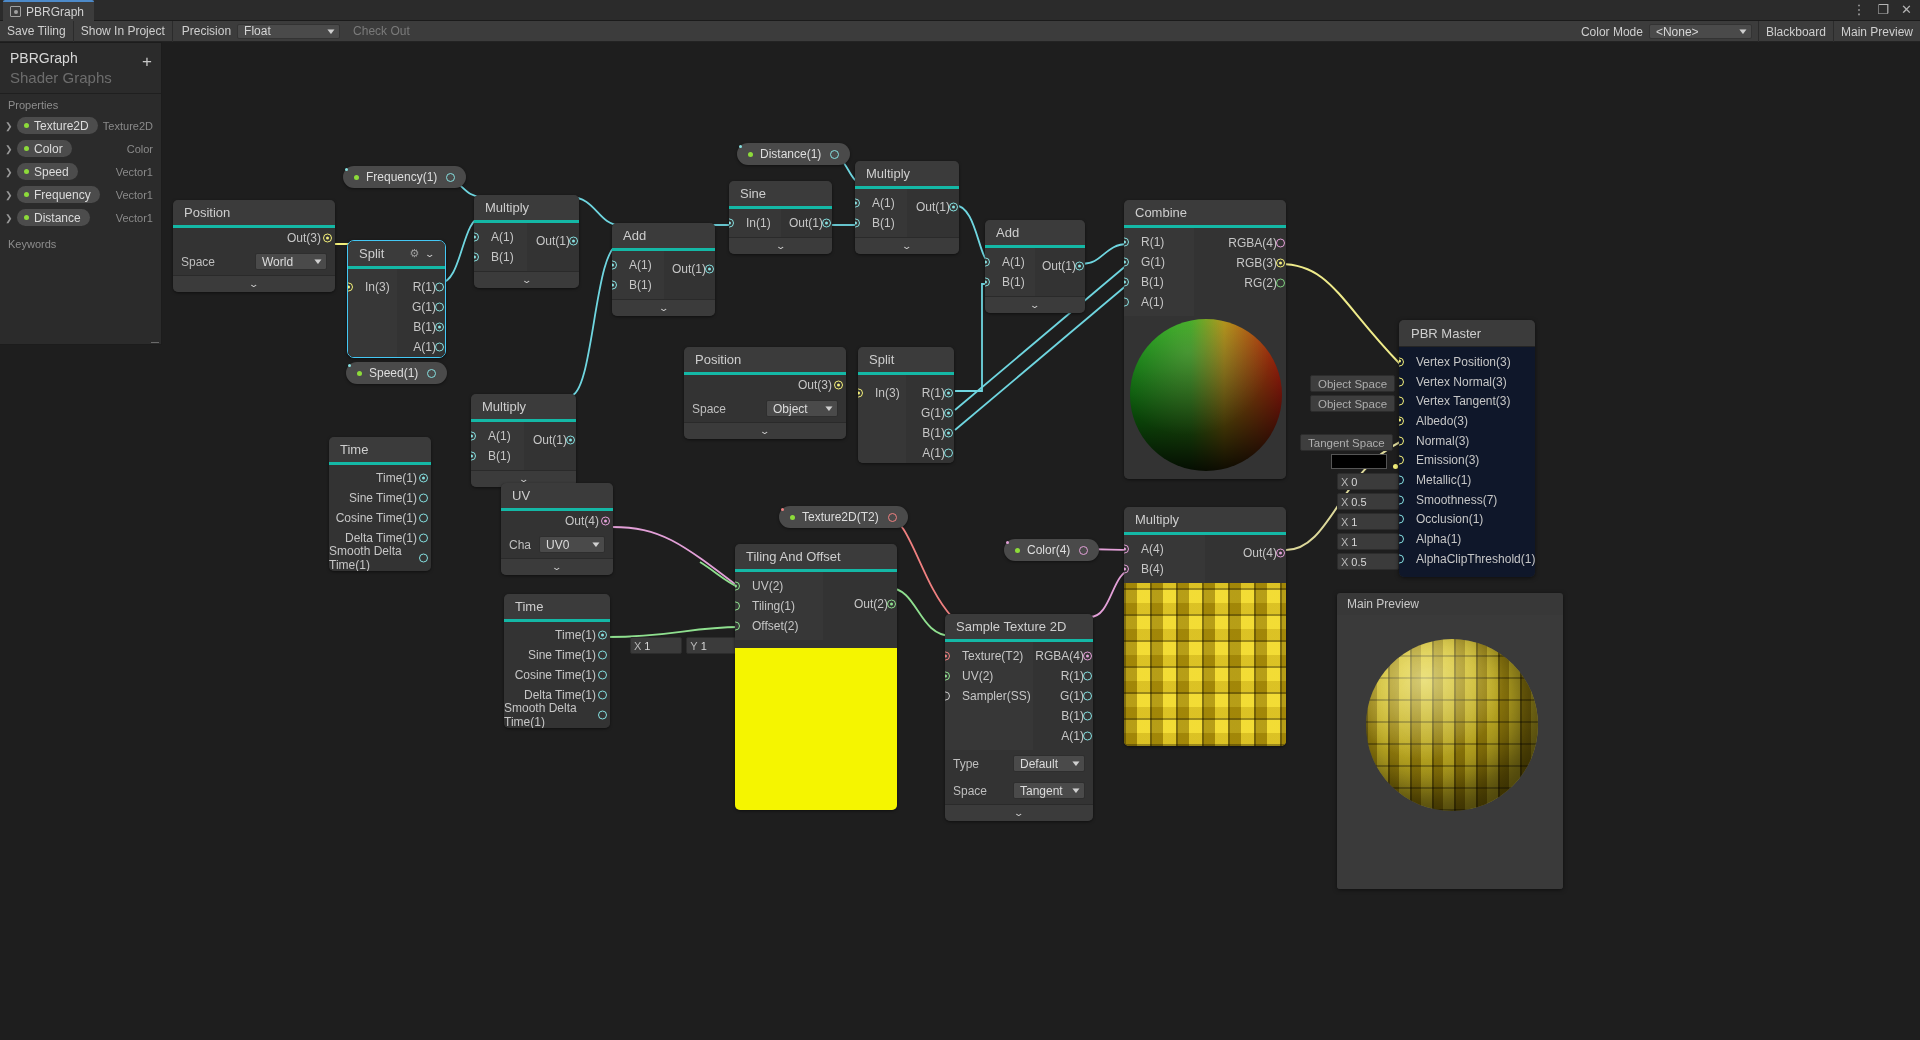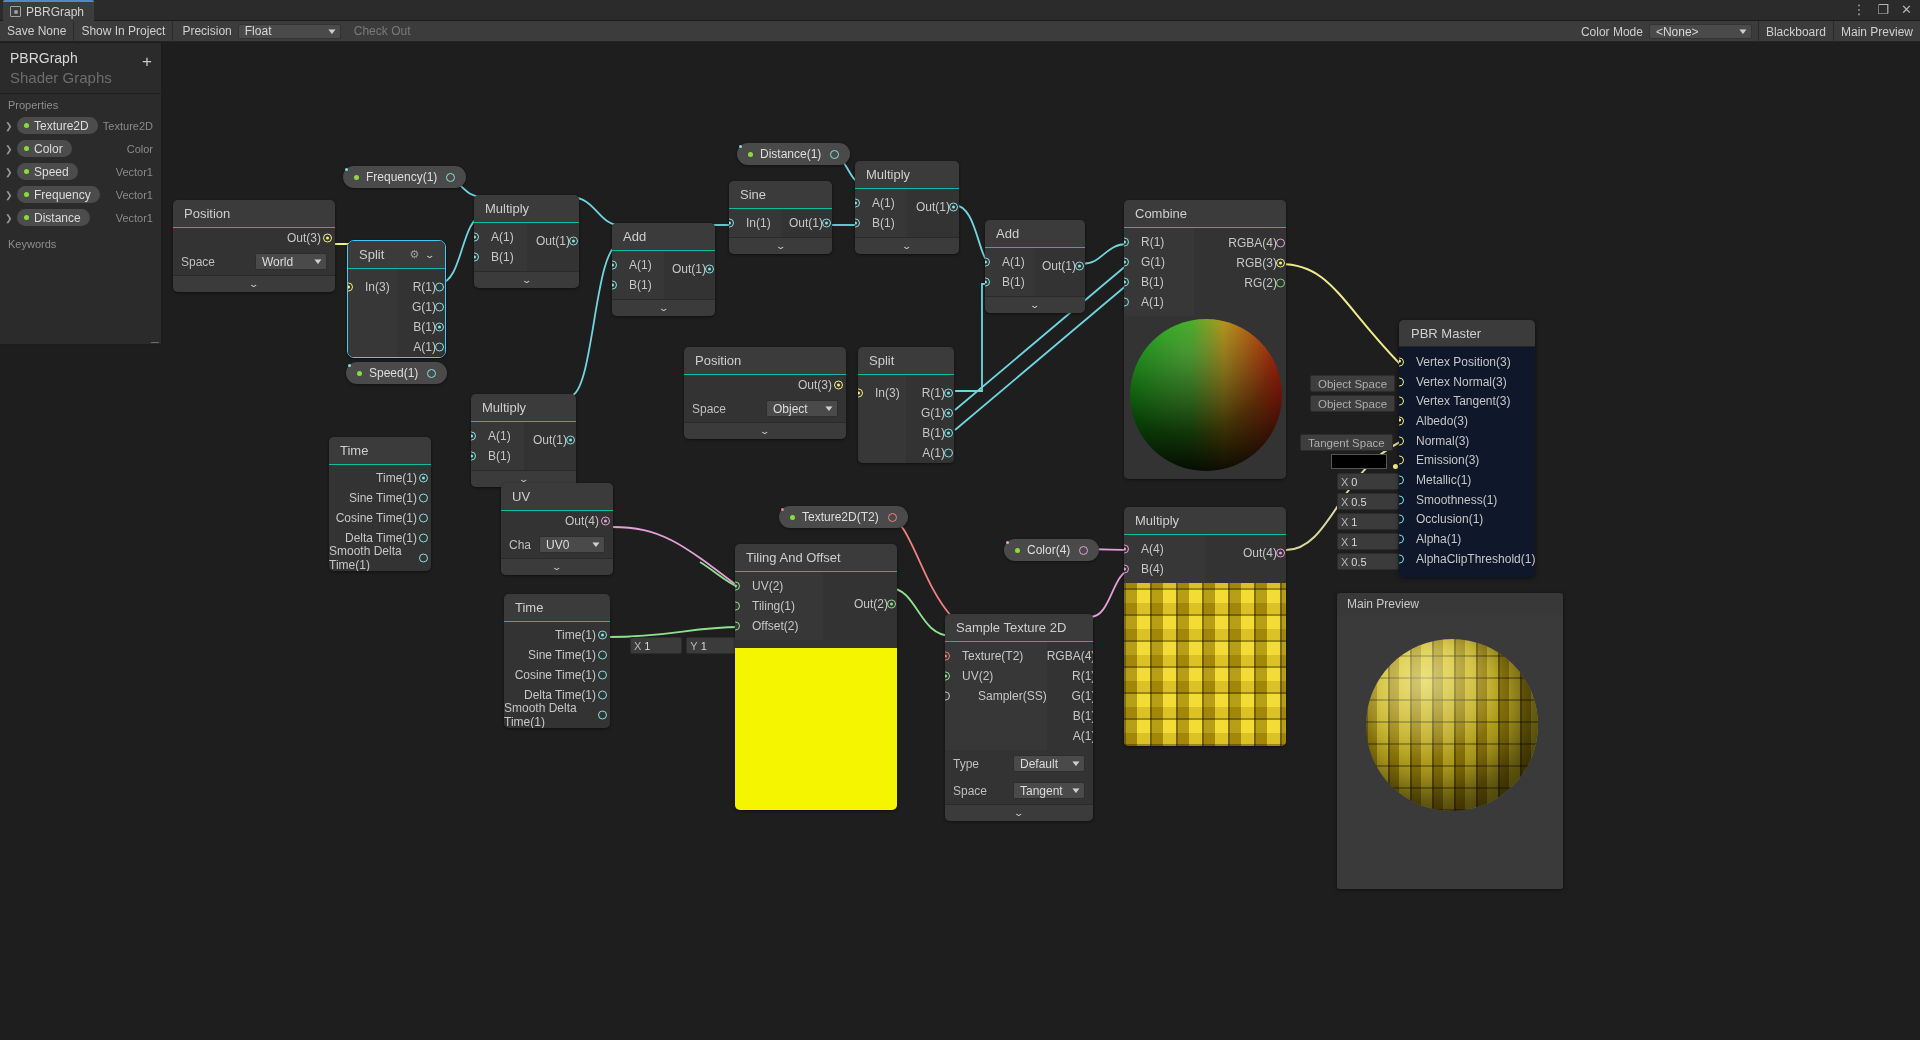--- a/index.html
+++ b/index.html
@@ -89,21 +89,21 @@
 
   
   .node{
     position:absolute; background:#2b2b2b; border-radius:5px;
     box-shadow:0 1px 3px rgba(0,0,0,.5); overflow:hidden;
   }
   .node.sel{ border:1px solid #44c8f5; border-radius:7px; }
   .n-title{
     height:28px; background:#3b3b3b; display:flex; align-items:center;
     padding:0 11px; font-size:13px; color:#cecece;
-    border-bottom:1px solid #14b8a6;
+    border-bottom:3px solid #14b8a6;
   }
   .n-title .t-icons{ margin-left:auto; display:flex; align-items:center; gap:7px; color:#9e9e9e; font-size:11px; }
   .n-body{ display:flex; background:#333333; }
   .n-in{ flex:1; background:#373737; padding:4px 0; }
   .n-out{ flex:1; background:#333333; padding:4px 0; text-align:right; }
   .port-row{
     height:20px; display:flex; align-items:center; gap:6px;
     padding-left:9px; font-size:12px; color:#c6c6c6; position:relative;
   }
   .port-row.out{ justify-content:flex-end; padding-right:9px; padding-left:0; gap:6px; }
@@ -221,21 +221,21 @@
     <span>PBRGraph</span>
   </div>
   <div class="win-ctrl">
     <span>⋮</span>
     <span>❐</span>
     <span>✕</span>
   </div>
 </div>
 
 <div class="toolbar">
-  <div class="tb-btn">Save None</div>
+  <div class="tb-btn">Save Tiling</div>
   <div class="tb-btn">Show In Project</div>
   <div class="tb-label">Precision</div>
   <div class="tb-dd">
     <span>Float</span>
     <span class="arw">▼</span>
   </div>
   <div class="tb-btn dim" style="border-right:none">Check Out</div>
 
   <div class="tb-right">
     <div class="tb-label">Color Mode</div>
@@ -771,21 +771,21 @@
         <div class="port-row">
             <span class="pt tex filled inleft"></span>
             <span style="margin-left:8px">Texture(T2)</span>
           </div>
         <div class="port-row">
             <span class="pt v2 filled inleft"></span>
             <span style="margin-left:8px">UV(2)</span>
           </div>
         <div class="port-row">
             <span class="pt ss inleft"></span>
-            <span style="margin-left:24px">Sampler(SS)</span>
+            <span style="margin-left:8px">Sampler(SS)</span>
           </div>
       </div>
       <div class="n-out">
         <div class="port-row out">
             <span>RGBA(4)</span>
             <span class="pt v4 filled right" style="right:1px"></span>
           </div>
         <div class="port-row out">
             <span>R(1)</span>
             <span class="pt v1 right" style="right:1px"></span>
@@ -937,21 +937,21 @@
       <div class="m-row">
           <span class="pt v3 inleft"></span>
           <span style="margin-left:8px">Emission(3)</span>
         </div>
       <div class="m-row">
           <span class="pt v1 inleft"></span>
           <span style="margin-left:8px">Metallic(1)</span>
         </div>
       <div class="m-row">
           <span class="pt v1 inleft"></span>
-          <span style="margin-left:8px">Smoothness(1)</span>
+          <span style="margin-left:8px">Smoothness(7)</span>
         </div>
       <div class="m-row">
           <span class="pt v1 inleft"></span>
           <span style="margin-left:8px">Occlusion(1)</span>
         </div>
       <div class="m-row">
           <span class="pt v1 inleft"></span>
           <span style="margin-left:8px">Alpha(1)</span>
         </div>
       <div class="m-row">

